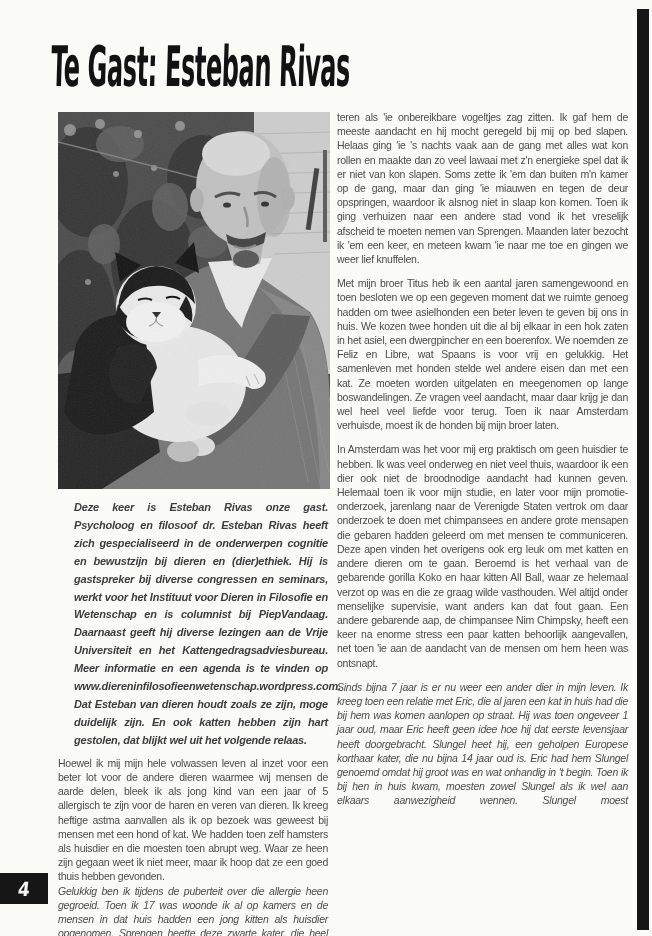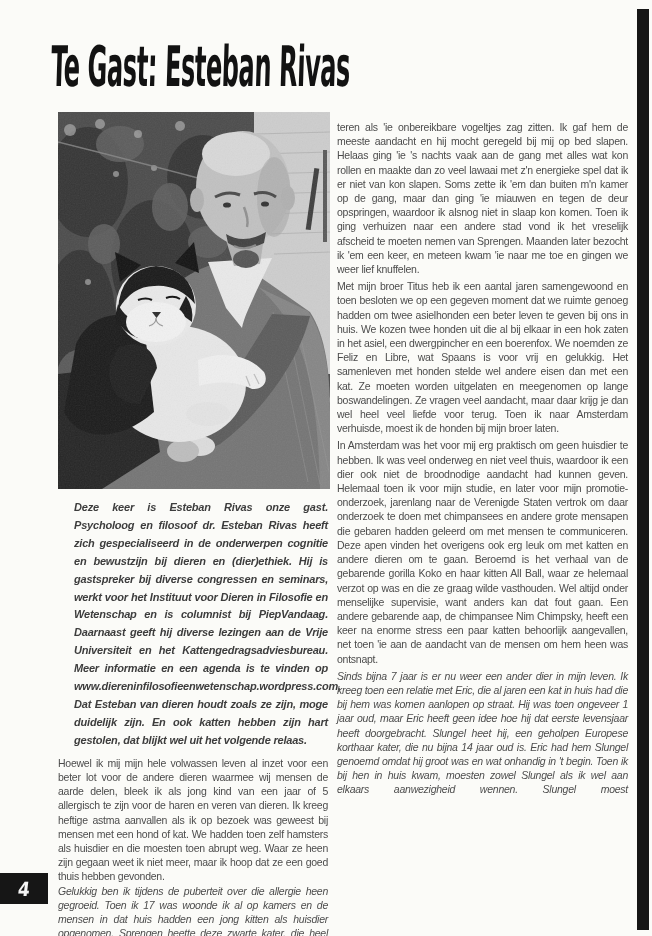--- a/index.html
+++ b/index.html
@@ -17,32 +17,32 @@
     white-space:nowrap;
   }
   
   .photo{
     position:absolute;left:58px;top:112px;width:272px;height:377px;
     background:#4c4c4c;
   }
   .photo svg{display:block;}
   
   .col-left{position:absolute;left:58px;top:499px;width:270px;}
-  .col-right{position:absolute;left:337px;top:120px;width:291px;}
+  .col-right{position:absolute;left:337px;top:110px;width:291px;}
   .intro{
     margin:0 0 6px 16px;
     font-size:11px;font-weight:700;font-style:italic;
     letter-spacing:-0.2px;line-height:17.9px;
     text-align:justify;color:#3d3d3d;
   }
   .body-par{
     margin:0;font-size:10.5px;letter-spacing:-0.25px;line-height:14.2px;
     text-align:justify;color:#4c4c4c;
   }
-  .col-right .body-par + .body-par{margin-top:3px;}
+  .col-right .body-par + .body-par{margin-top:10px;}
   .cont{text-align-last:justify;font-style:italic;}
   
   .right-bar{
     position:absolute;left:637px;top:9px;width:12px;height:921px;
     background:#161616;
   }
   .pagenum-box{
     position:absolute;left:0;top:873px;width:48px;height:31px;
     background:#161616;display:flex;align-items:center;justify-content:center;
   }

